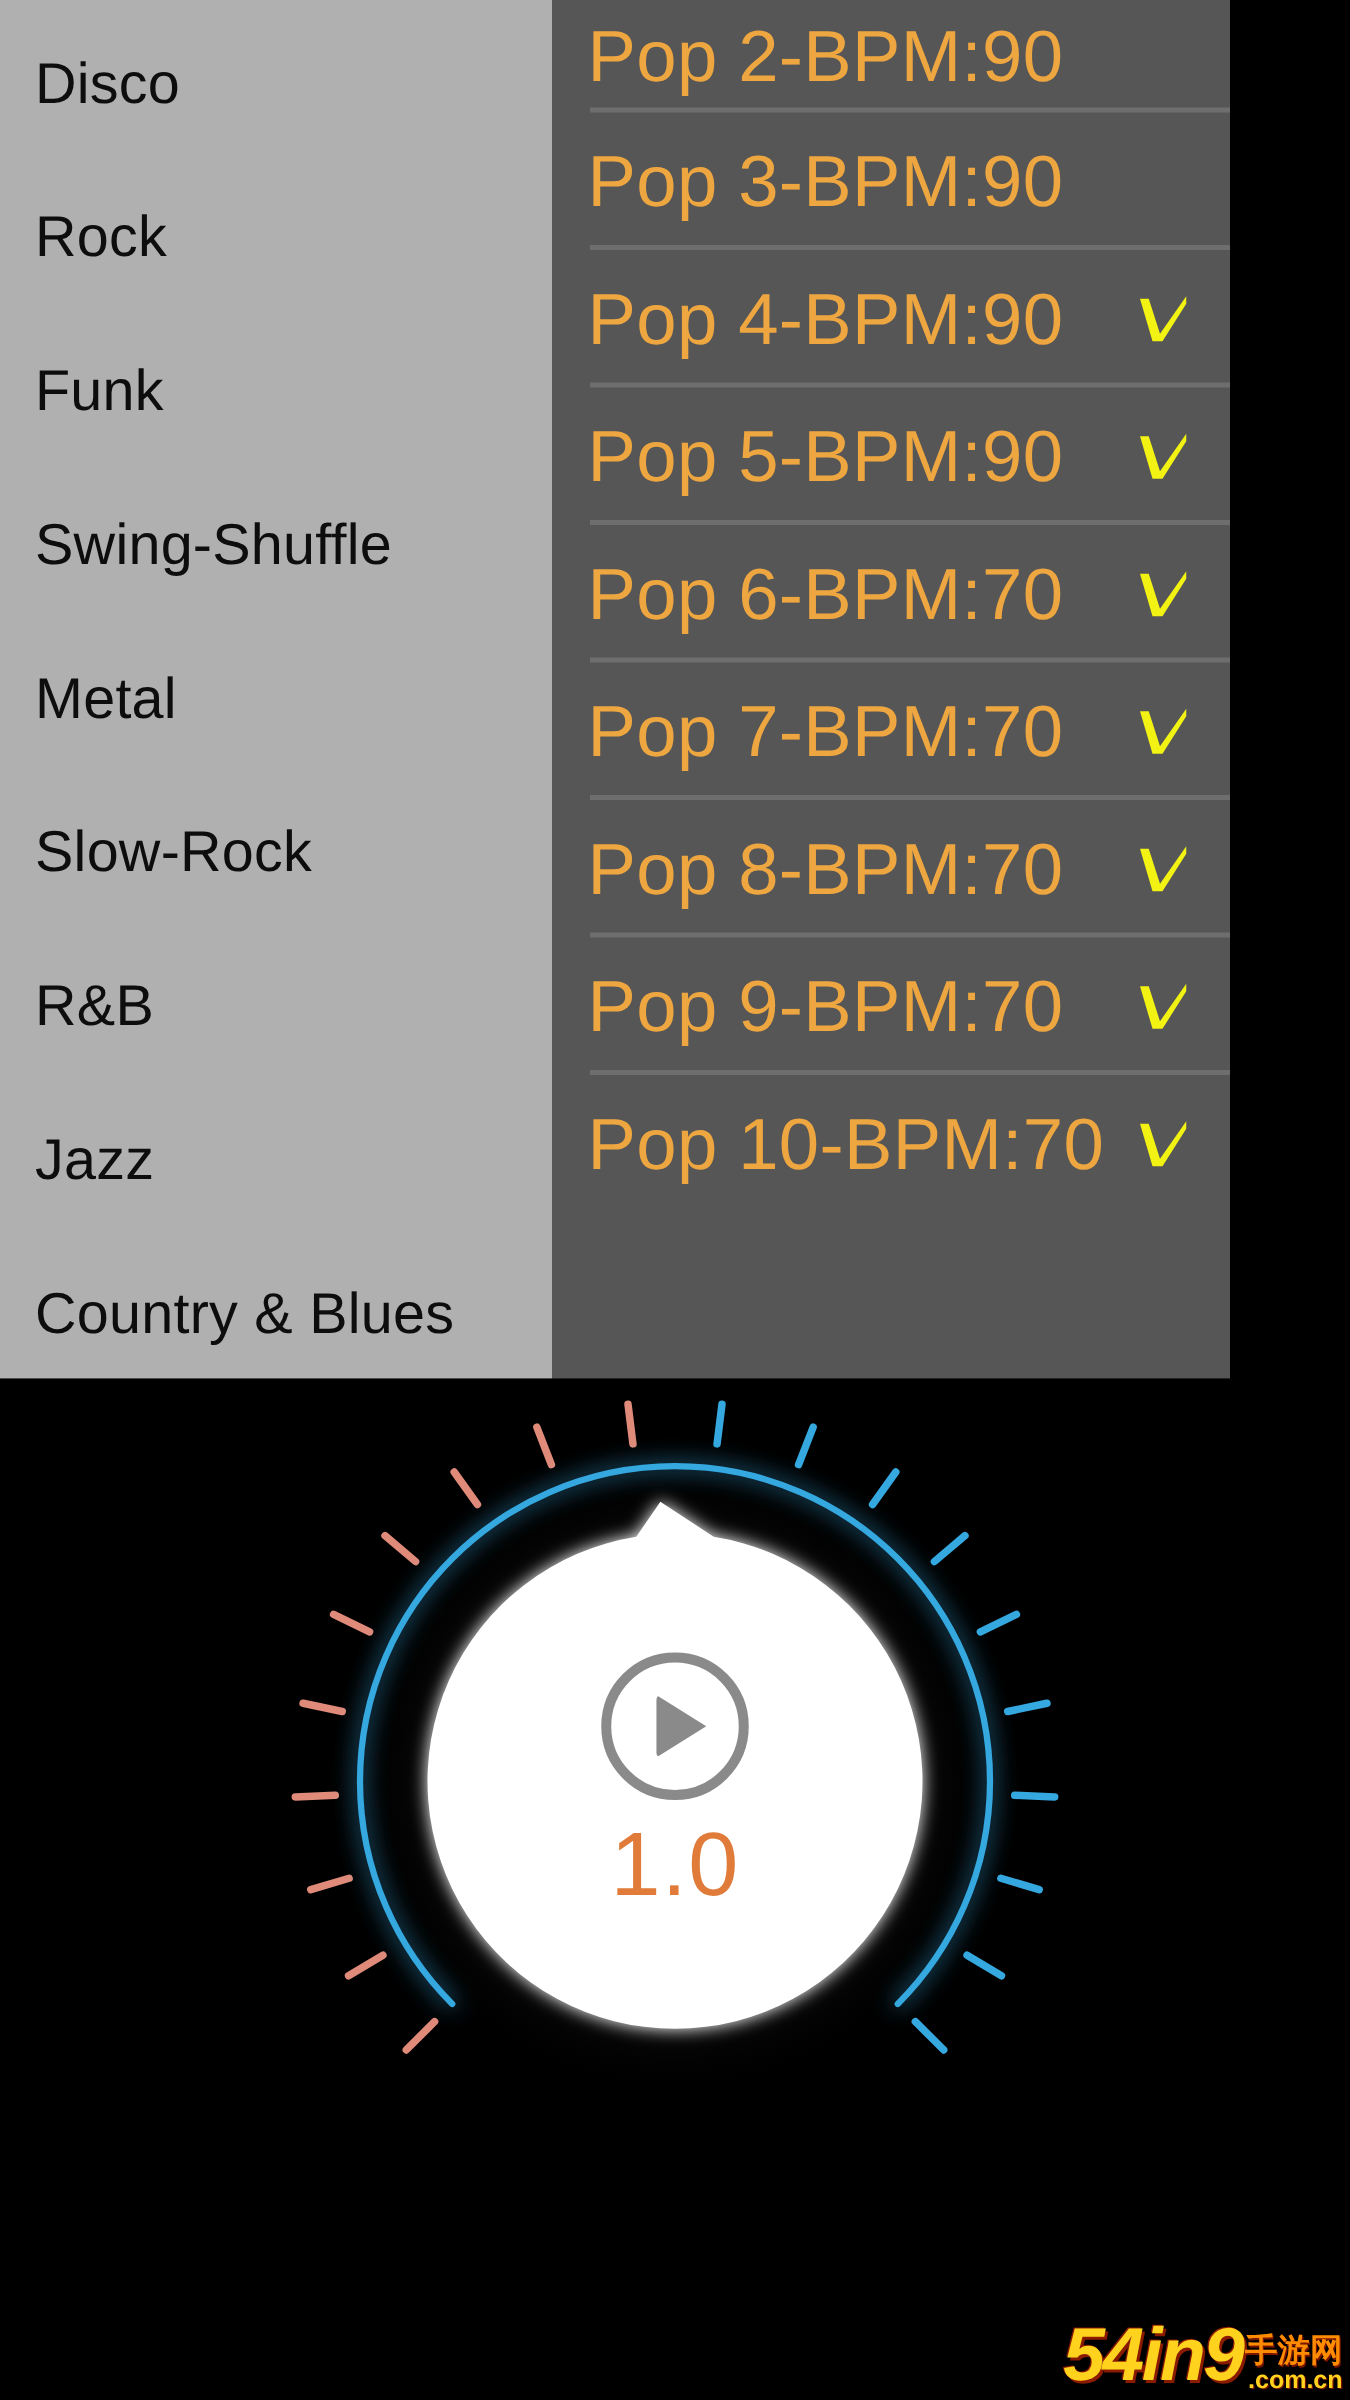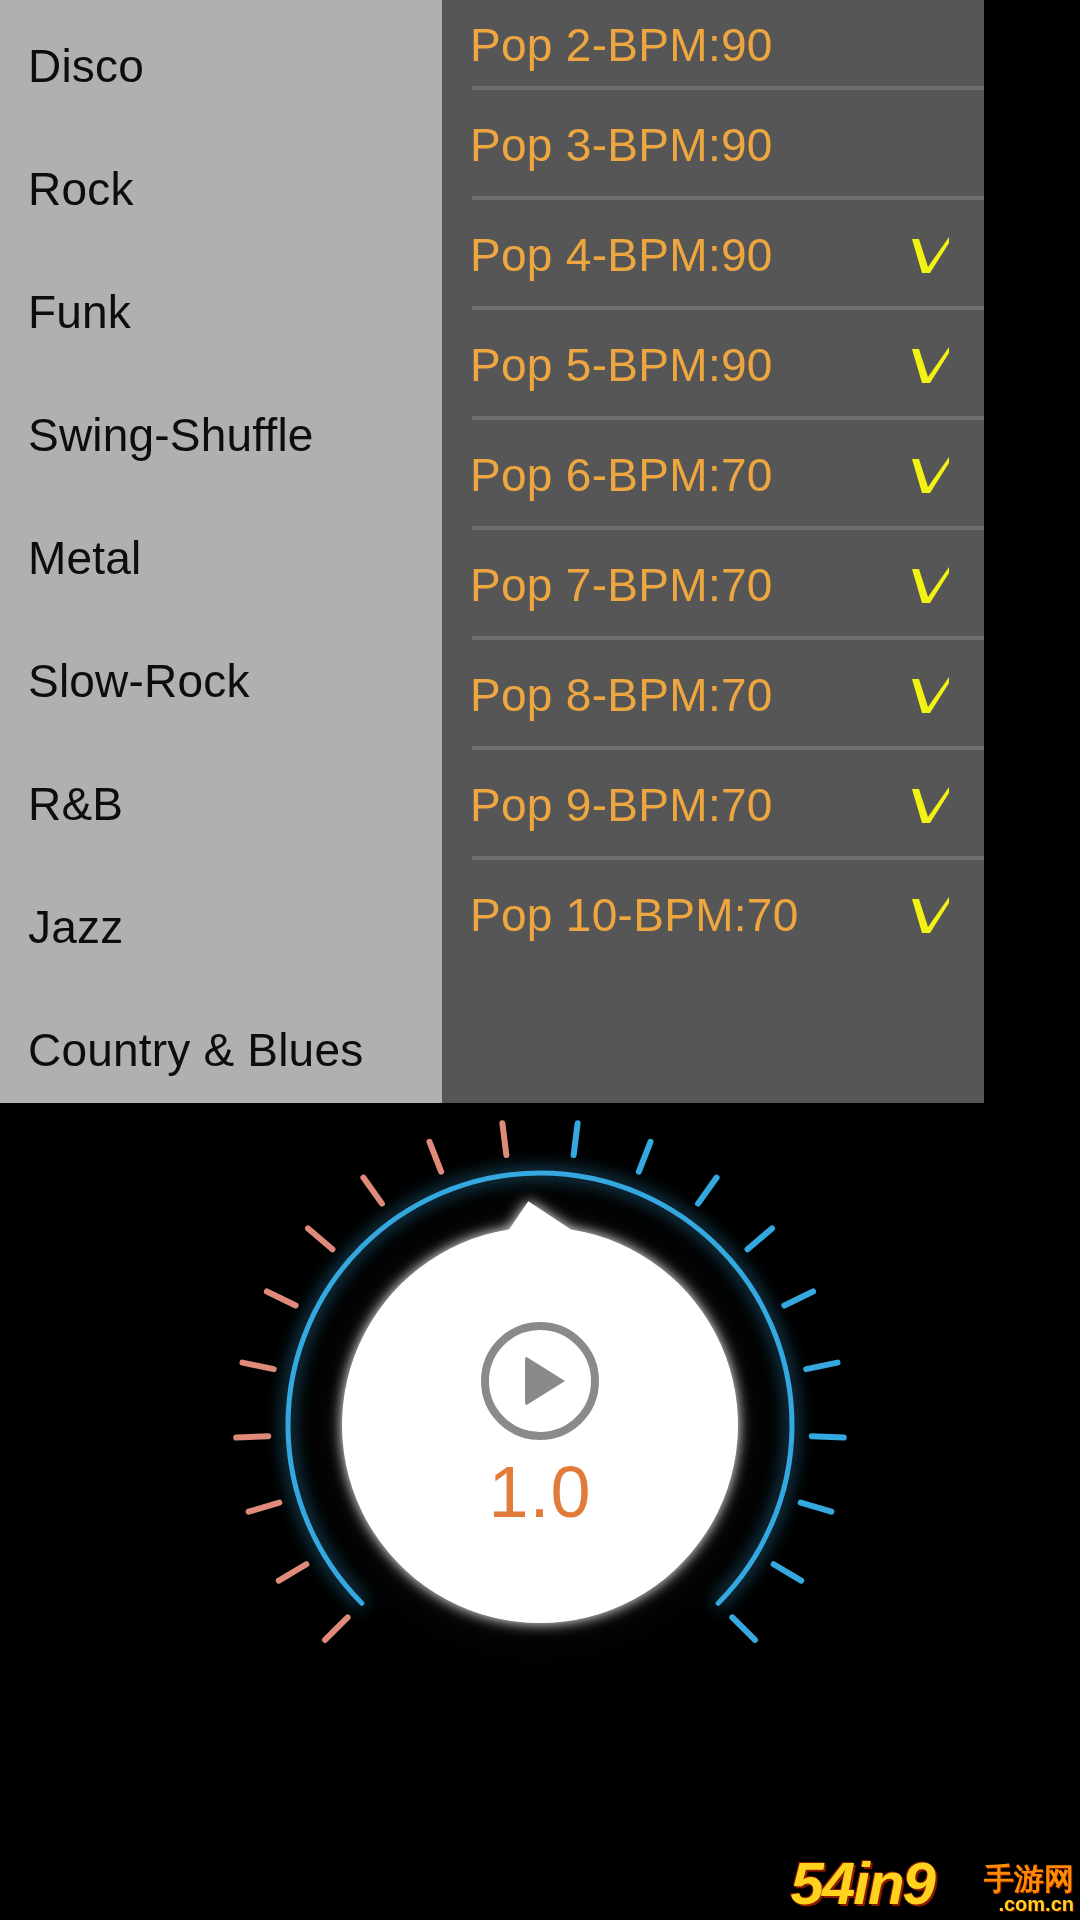--- a/index.html
+++ b/index.html
@@ -48,21 +48,21 @@
   .pattern-item {
     height: 110px;
     position: relative;
     display: flex; align-items: center;
     padding-left: 28px;
     padding-right: 20px;
   }
   .pattern-item:first-child { height: 90px; align-items: center; }
   .pattern-label {
     color: #eda640;
-    font-size: 46px;
+    font-size: 58px;
     white-space: nowrap;
     letter-spacing: 0.3px;
   }
   .pattern-divider {
     position: absolute;
     left: 30px; right: 0; bottom: 0;
     height: 4px;
     background: #6e6e6e;
   }
   .pattern-check {
@@ -133,26 +133,25 @@
   #wm-big {
     font-size: 60px;
     font-weight: bold;
     font-style: italic;
     color: #ffd21e;
     text-shadow: 2px 2px 0 #8a1a00, -1px -1px 0 #8a1a00;
     letter-spacing: -2px;
   }
   #wm-col { display: flex; flex-direction: column; margin-left: 2px; }
   #wm-cn {
-    font-size: 30px;
+    font-size: 26px;
     font-weight: bold;
     color: #ff8c00;
     text-shadow: 1px 1px 0 #7a1500;
     font-family: "DejaVu Sans", sans-serif;
-    margin-left: 48px;
   }
   #wm-dom {
     font-size: 20px;
     font-weight: bold;
     color: #ffd21e;
     text-shadow: 1px 1px 0 #7a1500;
     text-align: right;
   }
 </style>
 </head>

